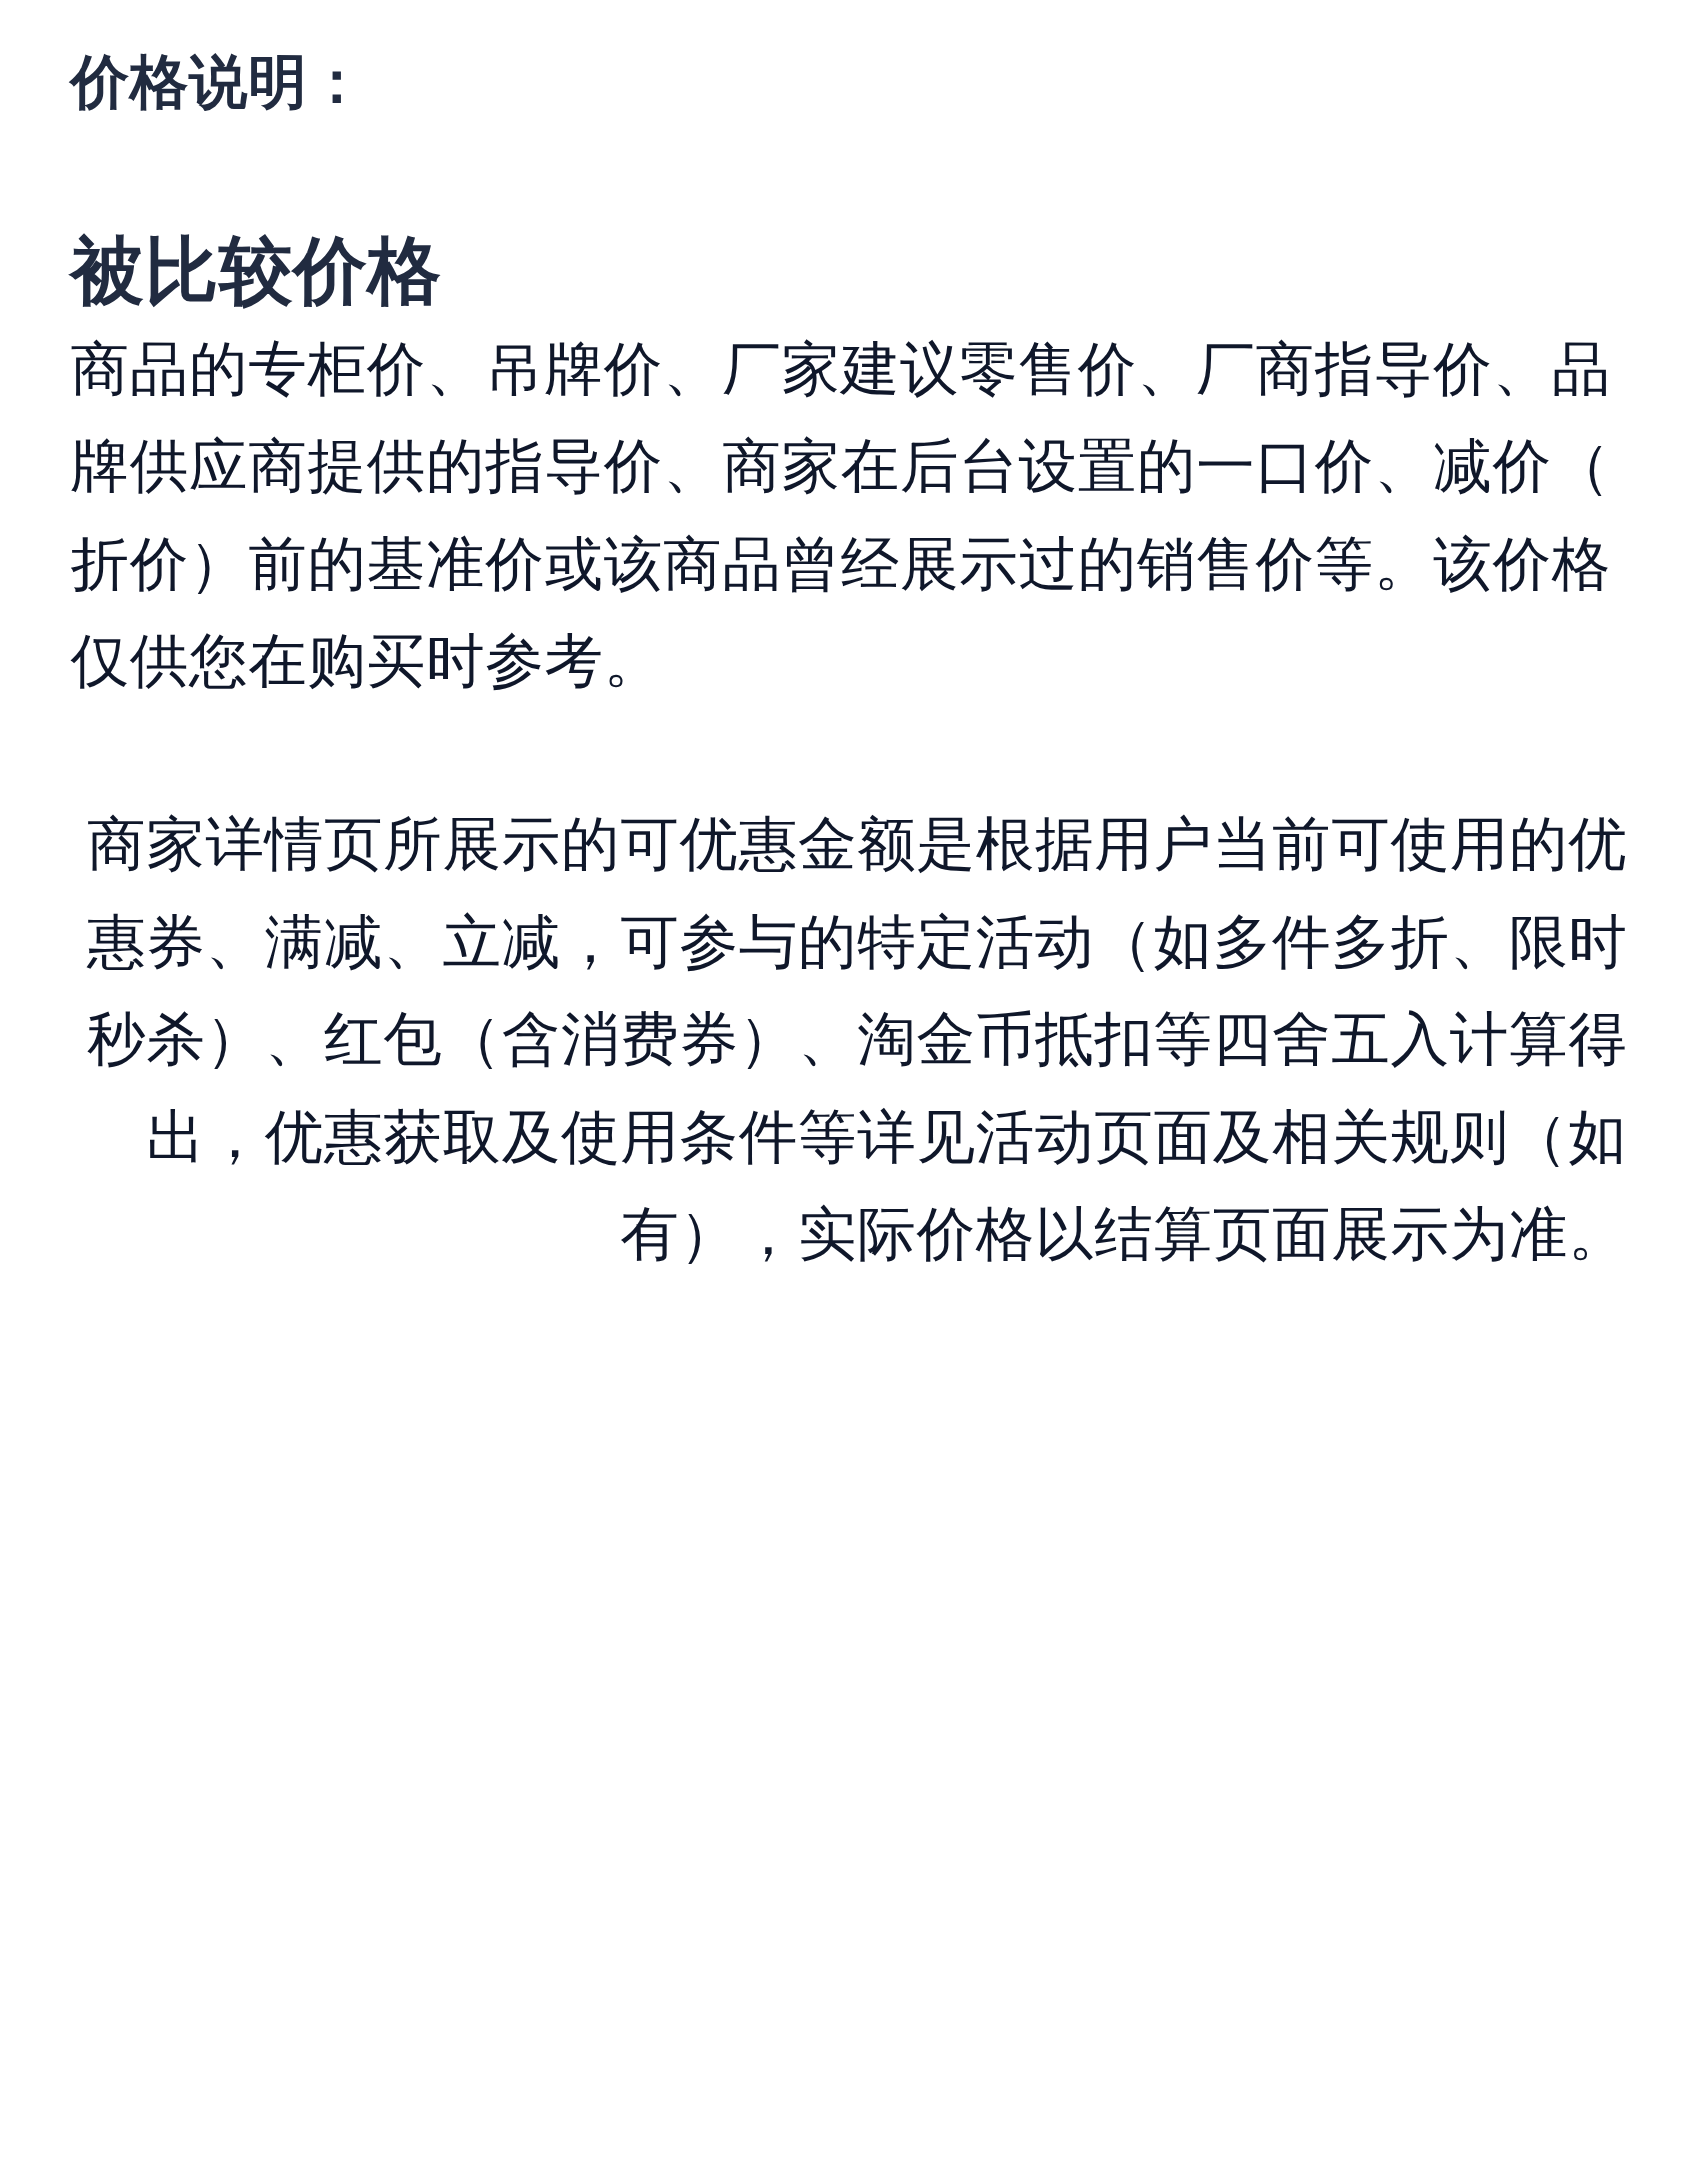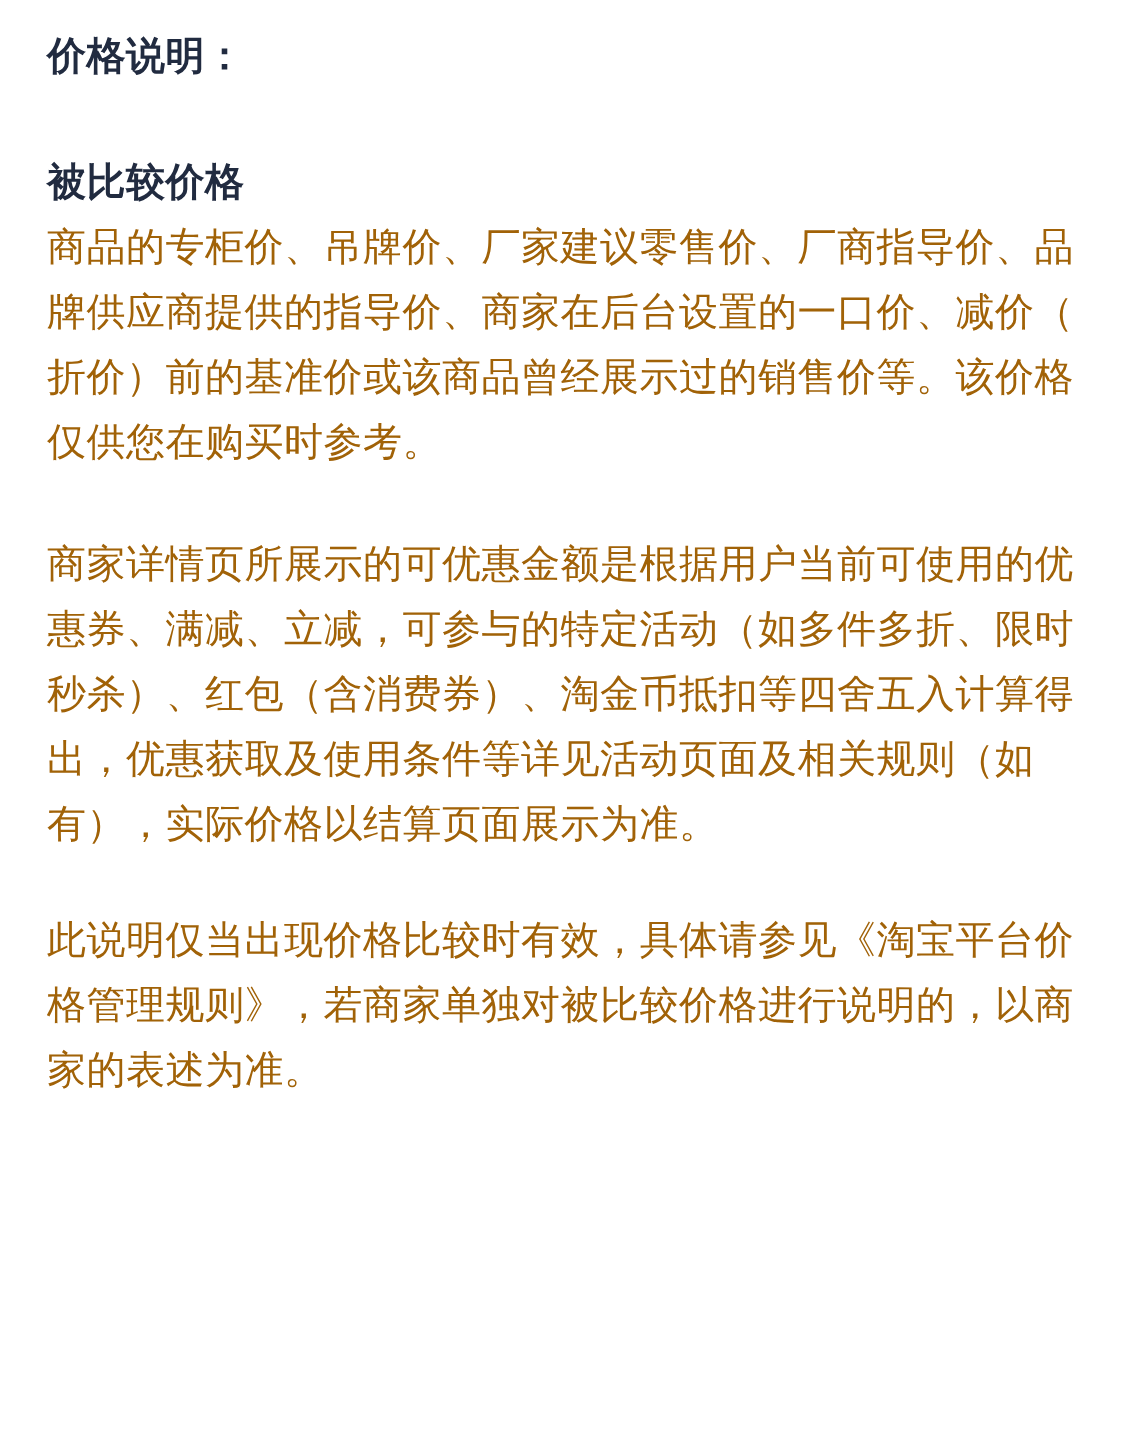--- a/index.html
+++ b/index.html
@@ -20,31 +20,31 @@
     color: #8a94aa;
   }
   .doc-title {
     margin: 0 0 61px 0;
     font-size: 39px;
     font-weight: 600;
     color: #212b40;
   }
   .section-heading {
     margin: 0;
-    font-size: 39px;
+    font-size: 49px;
     font-weight: 600;
     color: #212b40;
   }
   .section-body {
     margin: 0;
     white-space: pre-line;
-    color: #a16207;
+    color: #0f172a;
   }
   .sec-list-price  { margin-top: 52px; }
-  .sec-discount    { margin-top: 57px; }
+  .sec-discount    { margin-top: 57px; text-align: right; }
   .sec-disclaimer  { margin-top: 51px; }
 </style>
 </head>
 <body>
 
 <div class="doc">
 
   <h1 class="doc-title"><span>价格说明：</span></h1>
 
   <section class="sec-compared">
@@ -59,19 +59,14 @@
   </section>
 
   <section class="sec-discount">
     <p class="section-body">商家详情页所展示的可优惠金额是根据用户当前可使用的优
 惠券、满减、立减，可参与的特定活动（如多件多折、限时
 秒杀）、红包（含消费券）、淘金币抵扣等四舍五入计算得
 出，优惠获取及使用条件等详见活动页面及相关规则（如
 有），实际价格以结算页面展示为准。</p>
   </section>
 
-  <section class="sec-disclaimer">
-    <p class="section-body">此说明仅当出现价格比较时有效，具体请参见《淘宝平台价
-格管理规则》，若商家单独对被比较价格进行说明的，以商
-家的表述为准。</p>
-  </section>
 
 </div>
 
 </body></html>

